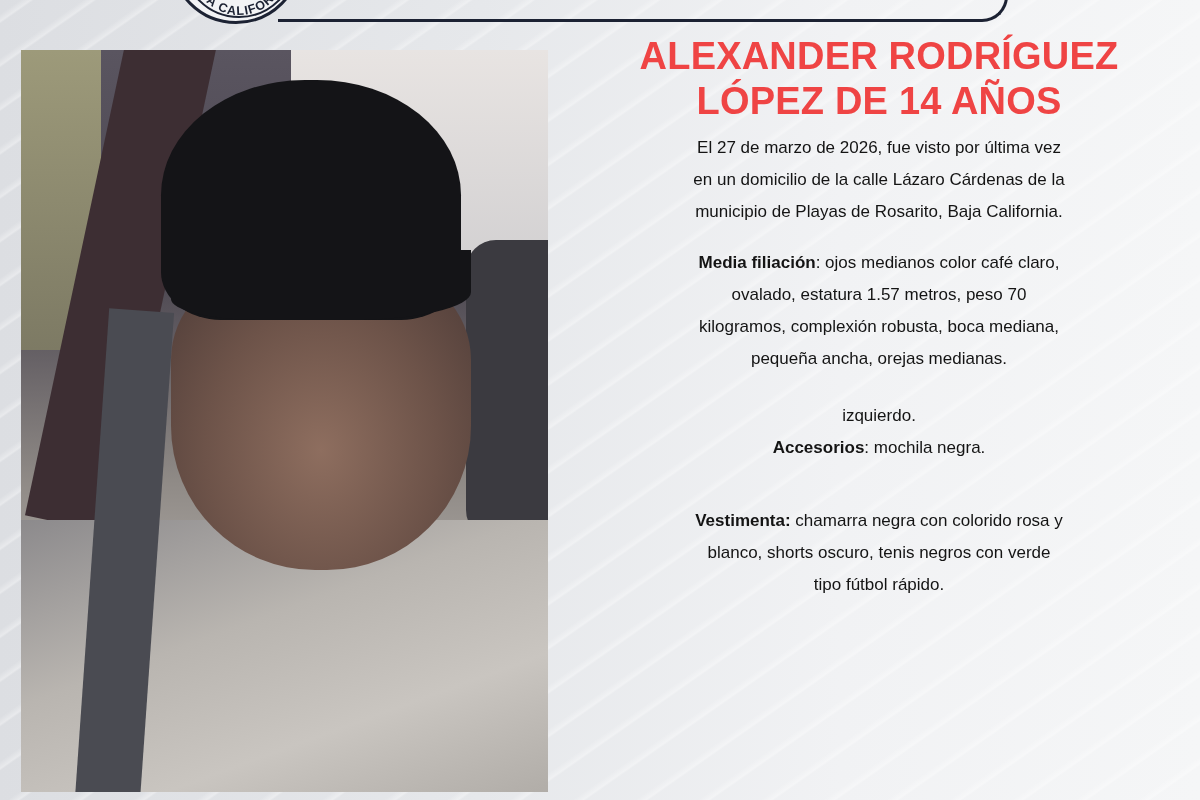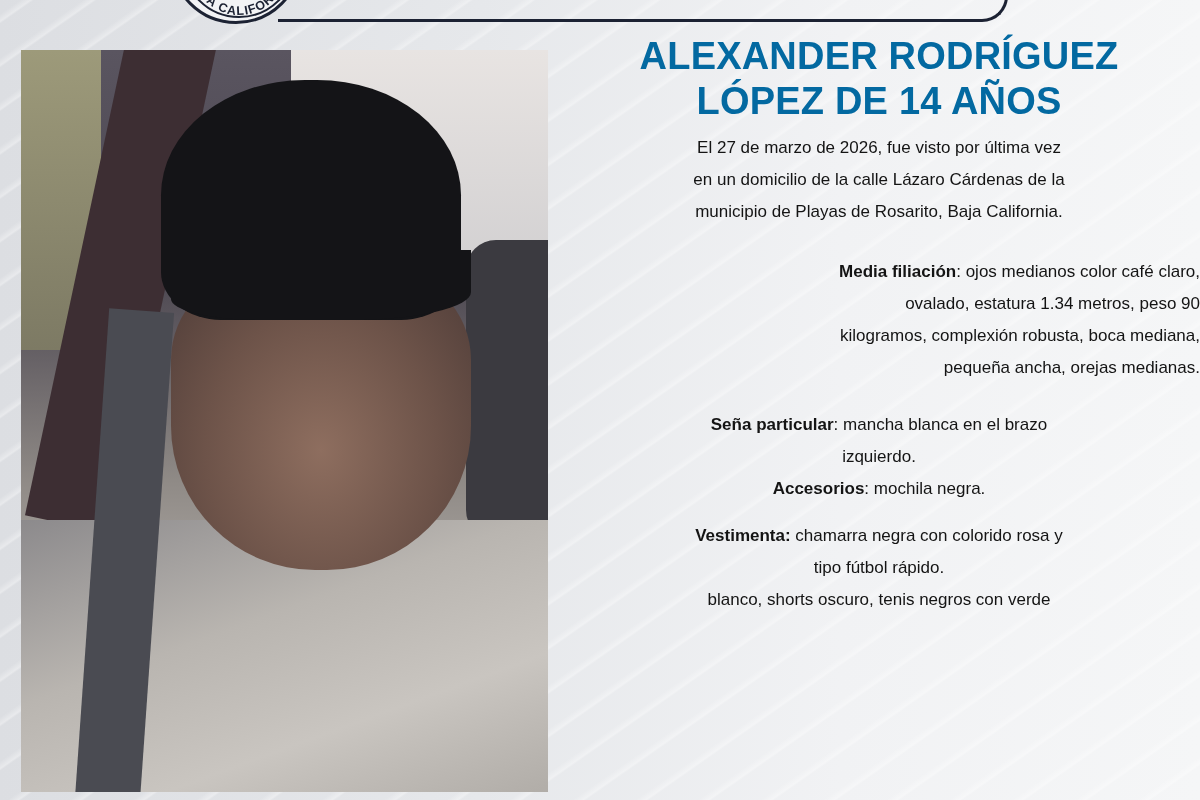--- a/index.html
+++ b/index.html
@@ -43,31 +43,31 @@
     background: #141417; border-radius: 0 0 40% 30%; }
   .photo .shirt { position: absolute; left: 0; top: 470px; width: 527px; height: 272px;
     background: linear-gradient(160deg, #8c8a8c 0%, #b9b5b0 40%, #c9c5c0 70%, #b1ada8 100%); }
   .photo .belt { position: absolute; left: 70px; top: 260px; width: 65px; height: 520px;
     background: #4a4b52; transform: rotate(4deg); }
 
   .text-col {
     position: absolute; left: 558px; top: 34px; width: 642px; text-align: center;
   }
   .title {
-    font-weight: bold; font-size: 38px; line-height: 45px; color: #0369a1; letter-spacing: 0.2px;
+    font-weight: bold; font-size: 38px; line-height: 45px; color: #ef4444; letter-spacing: 0.2px;
   }
   .para {
     font-size: 17px; line-height: 32px; color: #141414; margin-top: 0;
   }
   .para b { font-weight: bold; }
   .p-intro { margin-top: 8px; }
-  .p-filiacion { margin-top: 28px; text-align: right; }
+  .p-filiacion { margin-top: 19px; }
   .p-sena { margin-top: 25px; }
   .p-acc { }
-  .p-vest { margin-top: 15px; }
+  .p-vest { margin-top: 41px; }
 </style>
 </head>
 <body>
 
 <div class="seal">
   <svg width="132" height="132" viewBox="0 0 132 132">
     <defs>
       <path id="arc" d="M 18 72 A 48 48 0 0 0 114 72"></path>
     </defs>
     <circle cx="66" cy="66" r="56" fill="none" stroke="#1c2233" stroke-width="2"></circle>
@@ -97,32 +97,31 @@
   </div>
 
   <div class="para p-intro">
     <div>El 27 de marzo de 2026, fue visto por última vez</div>
     <div>en un domicilio de la calle Lázaro Cárdenas de la</div>
     <div>municipio de Playas de Rosarito, Baja California.</div>
   </div>
 
   <div class="para p-filiacion">
     <div><b>Media filiación</b><span>: ojos medianos color café claro,</span></div>
-    <div>ovalado, estatura 1.34 metros, peso 90</div>
+    <div>ovalado, estatura 1.57 metros, peso 70</div>
     <div>kilogramos, complexión robusta, boca mediana,</div>
     <div>pequeña ancha, orejas medianas.</div>
   </div>
 
   <div class="para p-sena">
-    <div><b>Seña particular</b><span>: mancha blanca en el brazo</span></div>
     <div>izquierdo.</div>
   </div>
 
   <div class="para p-acc">
     <div><b>Accesorios</b><span>: mochila negra.</span></div>
   </div>
 
   <div class="para p-vest">
     <div><b>Vestimenta:</b><span> chamarra negra con colorido rosa y</span></div>
+    <div>blanco, shorts oscuro, tenis negros con verde</div>
     <div>tipo fútbol rápido.</div>
-    <div>blanco, shorts oscuro, tenis negros con verde</div>
   </div>
 </div>
 
 </body></html>

